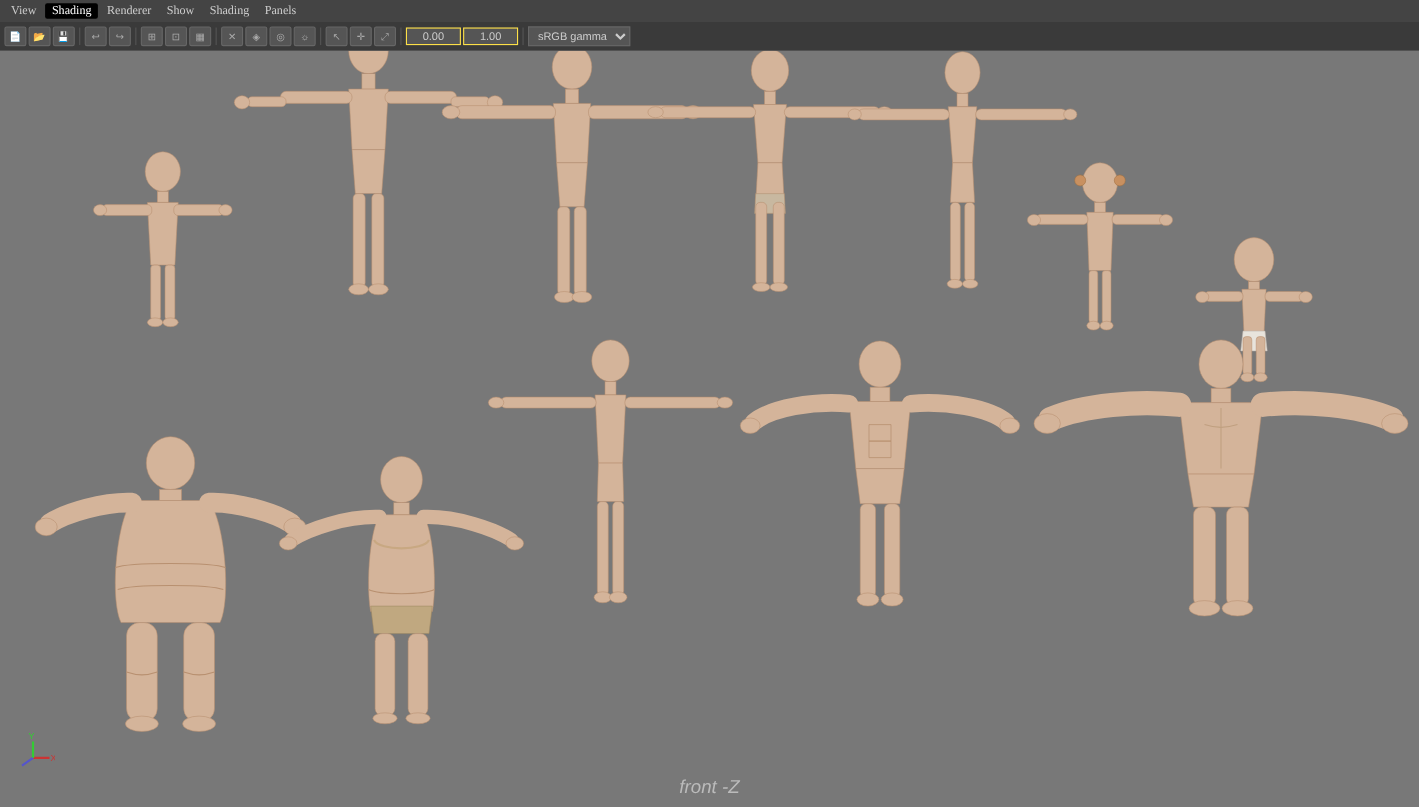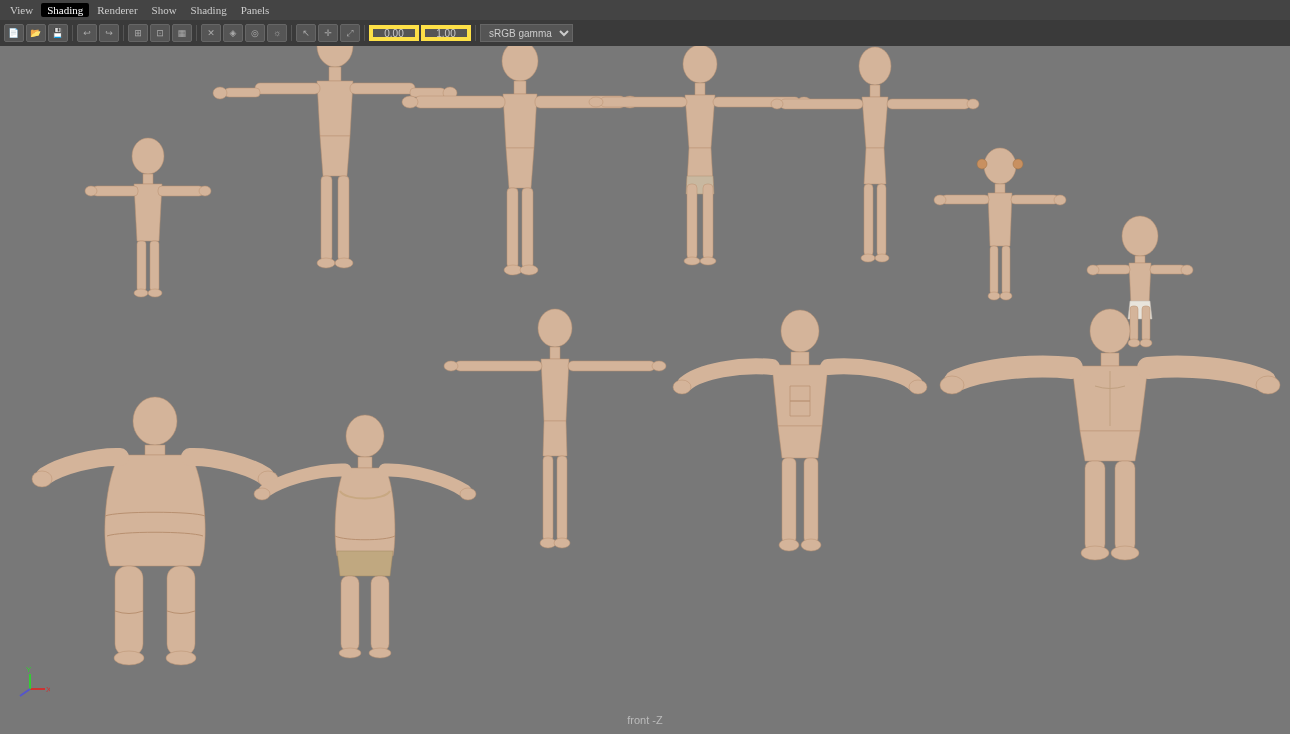--- a/index.html
+++ b/index.html
@@ -70,21 +70,21 @@
     .toolbar-separator {
       width: 1px;
       height: 16px;
       background: #555;
       margin: 0 2px;
     }
     .toolbar-input {
       width: 50px;
       height: 16px;
       background: #555;
-      border: 4px solid #fde047;
+      border: 1px solid #fde047;
       color: #ccc;
       font-size: 10px;
       text-align: center;
       padding: 0 2px;
     }
     .toolbar-select {
       height: 18px;
       background: #555;
       border: 1px solid #666;
       color: #ccc;
@@ -112,21 +112,22 @@
       height: 40px;
     }
 
     
     #view-label {
       position: absolute;
       bottom: 8px;
       left: 50%;
       transform: translateX(-50%);
       color: #bbb;
-      font-size: 11px;
+      font-size: 17px;
+      font-style: italic;
     }
 
   </style>
 </head>
 <body>
 
 <div id="menubar">
   <div class="menu-item">View</div>
   <div class="menu-item active">Shading</div>
   <div class="menu-item">Renderer</div>

